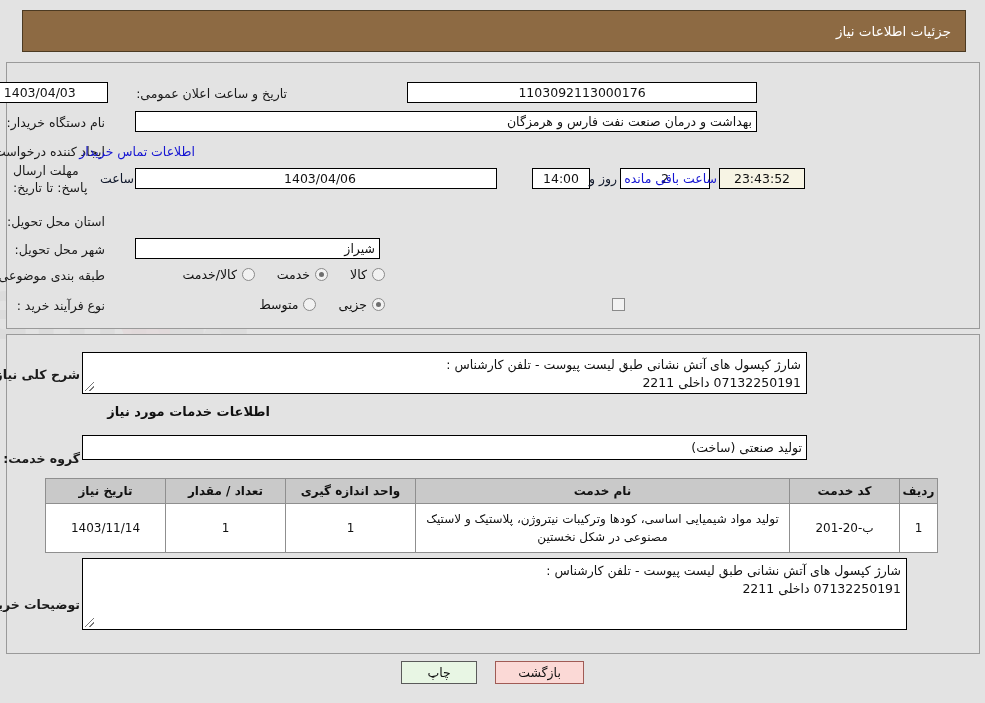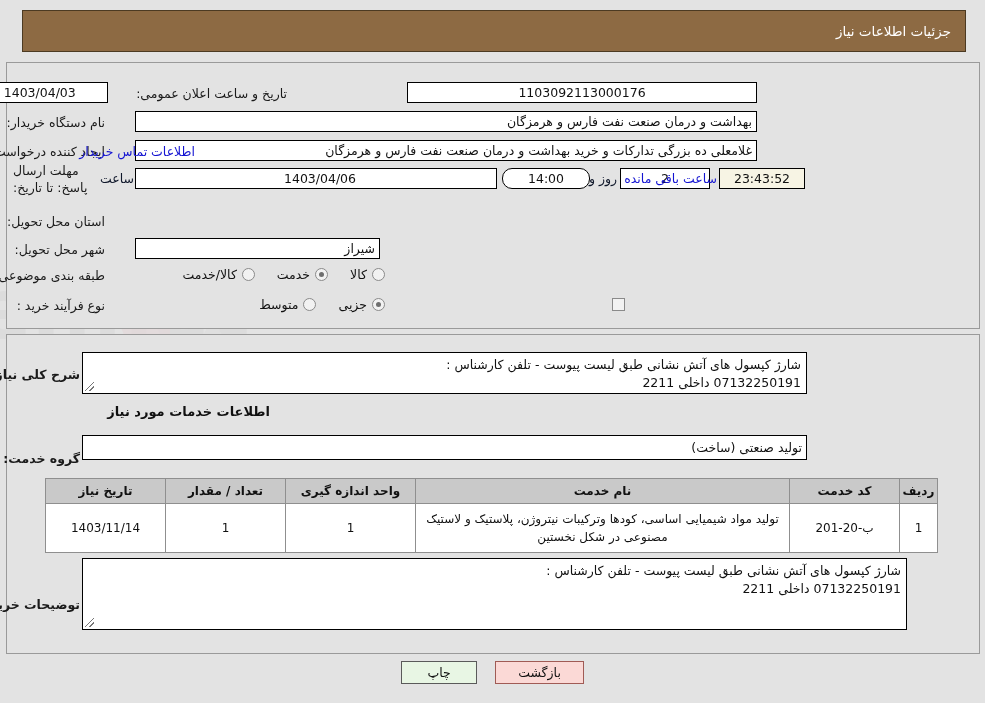--- a/index.html
+++ b/index.html
@@ -246,38 +246,35 @@
   <div class="row" style="top:110px; right:880px;">
     <span class="lbl">نام دستگاه خریدار:</span>
   </div>
   <div class="row" style="top:109px; right:228px;">
     <div class="fld rt" style="width:622px;">بهداشت و درمان صنعت نفت فارس و هرمزگان</div>
   </div>
 
   <div class="row" style="top:139px; right:880px;">
     <span class="lbl">ایجاد کننده درخواست:</span>
   </div>
-  <div class="row" style="top:138px; right:228px;">
-    <div class="fld rt" style="width:622px;">غلامعلی ده بزرگی تدارکات و خرید بهداشت و درمان صنعت نفت فارس و هرمزگان</div>
-  </div>
   <div class="row" style="top:139px; right:790px;">
     <span class="link">اطلاعات تماس خریدار</span>
   </div>
 
   <div class="row" style="top:163px; right:880px; height:38px; align-items:flex-start;">
     <span class="lbl" style="line-height:1.35; white-space:normal; width:92px; display:block;">مهلت ارسال پاسخ: تا تاریخ:</span>
   </div>
   <div class="row" style="top:166px; right:488px;">
     <div class="fld ctr" style="width:362px;padding-left:12px;">1403/04/06</div>
   </div>
   <div class="row" style="top:166px; right:851px;">
     <span class="inline-t">ساعت</span>
   </div>
   <div class="row" style="top:166px; right:395px;">
-    <div class="fld ctr" style="width:88px;border-radius:10px;">14:00</div>
+    <div class="fld ctr" style="width:58px;">14:00</div>
   </div>
   <div class="row" style="top:166px; right:275px;">
     <div class="fld ctr" style="width:90px;">2</div>
   </div>
   <div class="row" style="top:166px; right:368px;">
     <span class="inline-t">روز و</span>
   </div>
   <div class="row" style="top:166px; right:180px;">
     <div class="fld ctr beige" style="width:86px;">23:43:52</div>
   </div>

